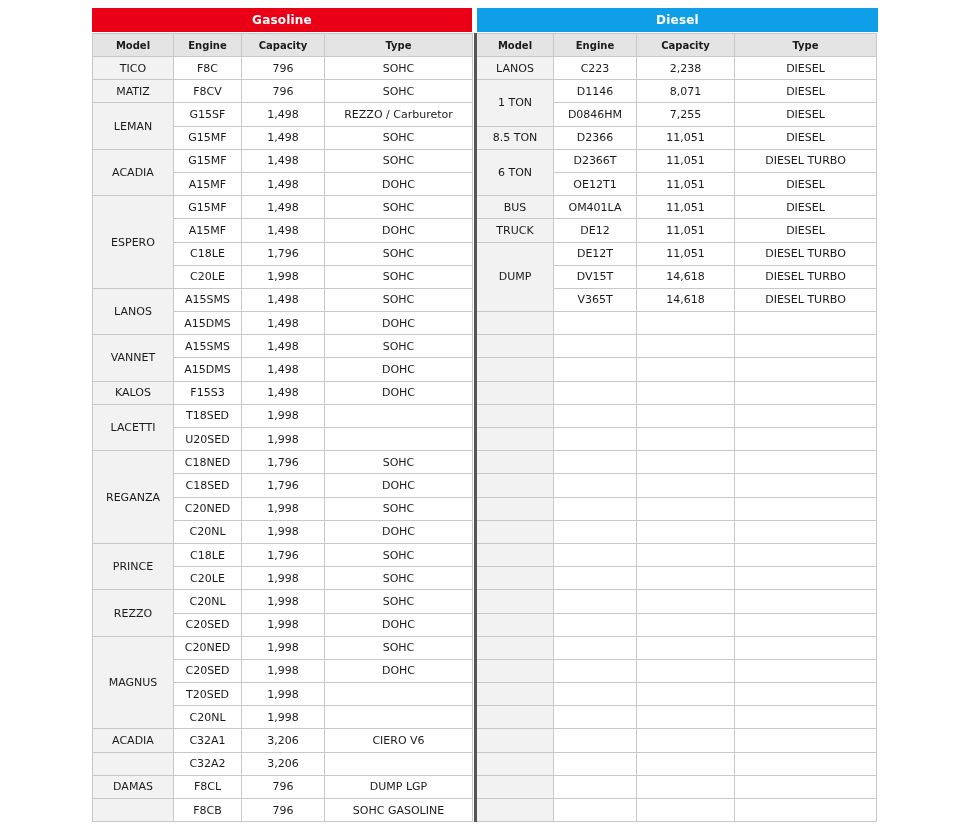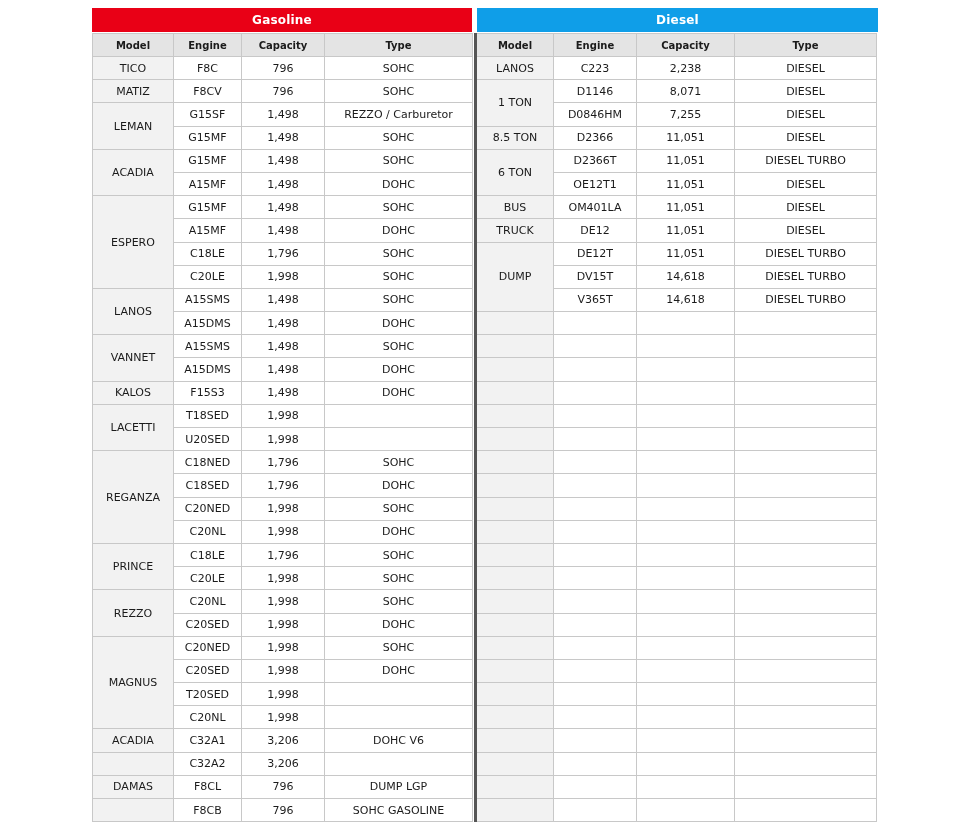--- a/index.html
+++ b/index.html
@@ -227,21 +227,21 @@
           </tr>
           <tr>
             <td>C20NL</td>
             <td>1,998</td>
             <td></td>
           </tr>
           <tr>
             <td class="model" rowspan="1">ACADIA</td>
             <td>C32A1</td>
             <td>3,206</td>
-            <td>DOHC V6</td>
+            <td>CIERO V6</td>
           </tr>
           <tr>
             <td class="model" rowspan="1"></td>
             <td>C32A2</td>
             <td>3,206</td>
             <td></td>
           </tr>
           <tr>
             <td class="model" rowspan="1">DAMAS</td>
             <td>F8CL</td>

